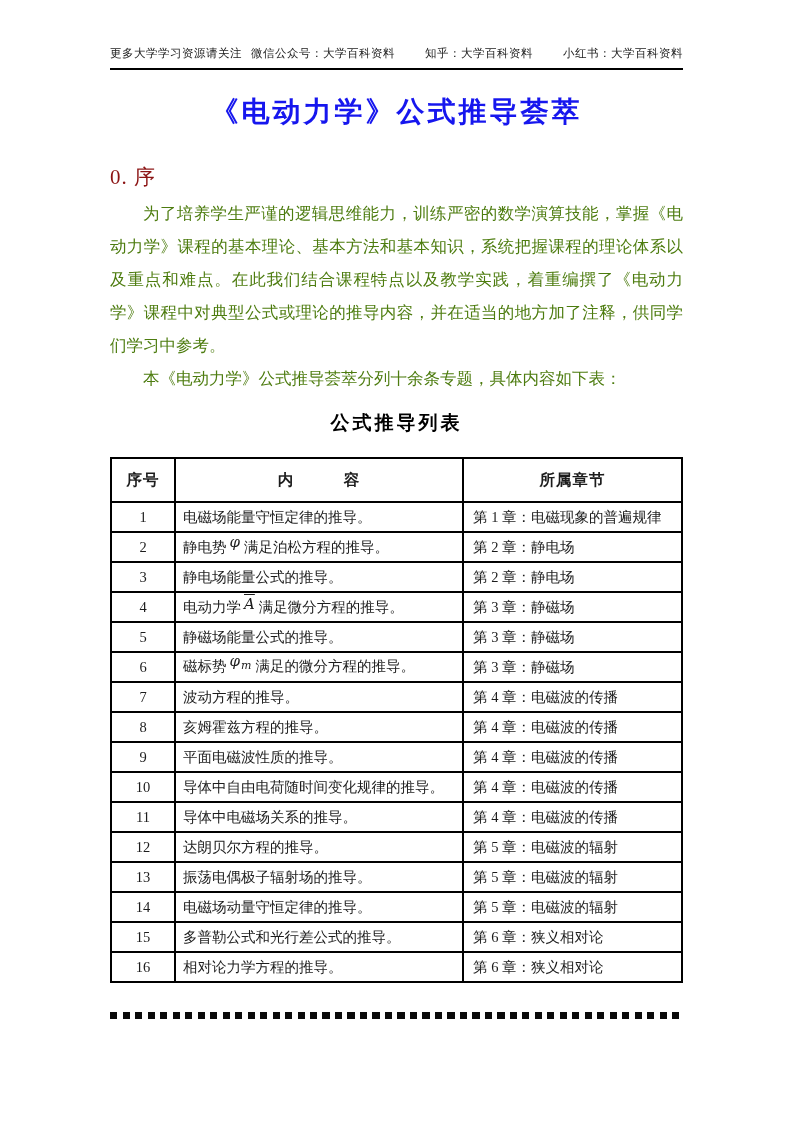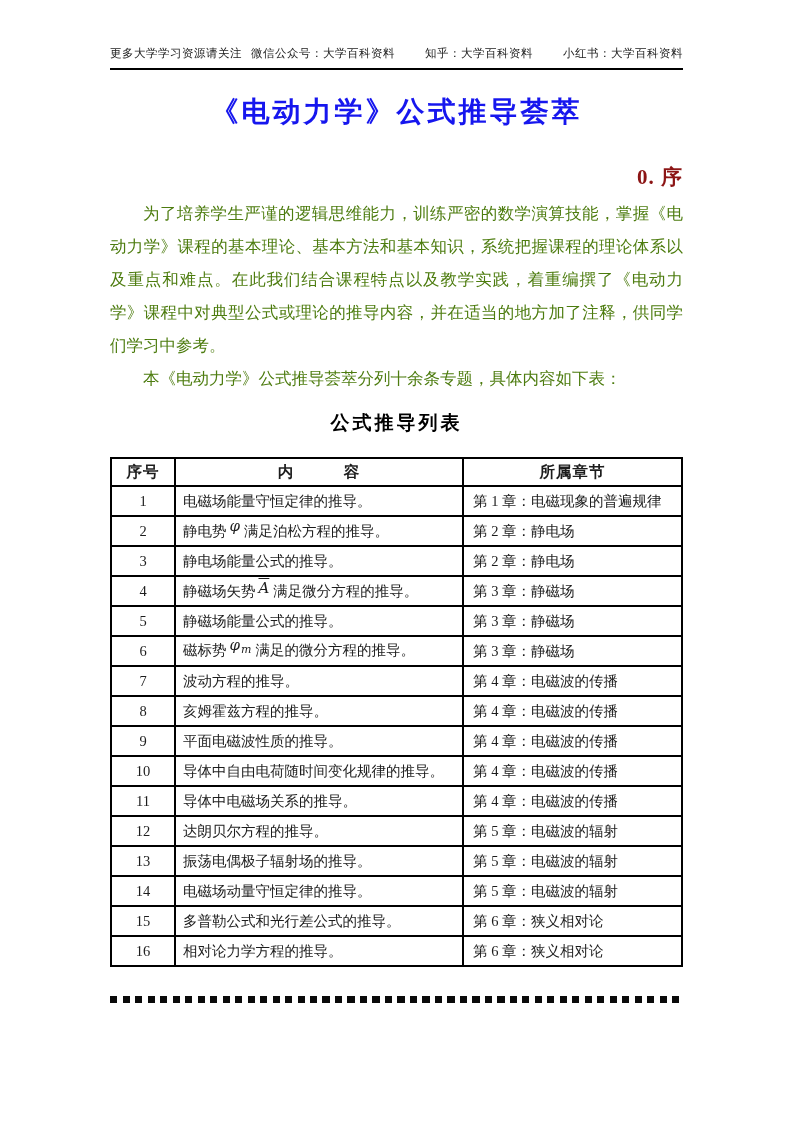--- a/index.html
+++ b/index.html
@@ -37,24 +37,23 @@
     font-size: 28px;
     font-weight: bold;
     letter-spacing: 3px;
     color: #1616ee;
   }
 
   
   .sec-heading {
     margin-top: 32px;
     font-size: 21px;
-    font-weight: bold;
+    font-weight: normal;
     color: #8c1515;
     letter-spacing: 1px;
-    text-align: right;
   }
 
   
   .para {
     margin-top: 6px;
     font-size: 16.5px;
     line-height: 33px;
     text-align: justify;
     text-indent: 2em;
     color: #4d7c0f;
@@ -77,21 +76,21 @@
     width: 100%;
     border-collapse: collapse;
     table-layout: fixed;
   }
   table.list th, table.list td {
     border: 2px solid #000;
     font-weight: normal;
     vertical-align: middle;
   }
   table.list th {
-    height: 28px;
+    height: 44px;
     font-size: 15.5px;
     font-weight: bold;
     text-align: center;
     letter-spacing: 1px;
   }
   table.list td { height: 30px; font-size: 14.5px; }
   col.c-no { width: 64px; }
   col.c-content { width: 288px; }
   td.no { text-align: center; }
   td.content { padding-left: 7px; }
@@ -165,21 +164,21 @@
         <td class="content"><span>静电势</span><span class="fsym">φ</span><span>满足泊松方程的推导。</span></td>
         <td class="chapter">第 2 章：静电场</td>
       </tr>
       <tr>
         <td class="no">3</td>
         <td class="content">静电场能量公式的推导。</td>
         <td class="chapter">第 2 章：静电场</td>
       </tr>
       <tr>
         <td class="no">4</td>
-        <td class="content"><span>静磁场矢势</span><span class="fsym vec">A</span><span>满足微分方程的推导。</span></td>
+        <td class="content"><span>电动力学</span><span class="fsym vec">A</span><span>满足微分方程的推导。</span></td>
         <td class="chapter">第 3 章：静磁场</td>
       </tr>
       <tr>
         <td class="no">5</td>
         <td class="content">静磁场能量公式的推导。</td>
         <td class="chapter">第 3 章：静磁场</td>
       </tr>
       <tr>
         <td class="no">6</td>
         <td class="content"><span>磁标势</span><span class="fsym"><span>φ</span><sub>m</sub></span><span>满足的微分方程的推导。</span></td>

